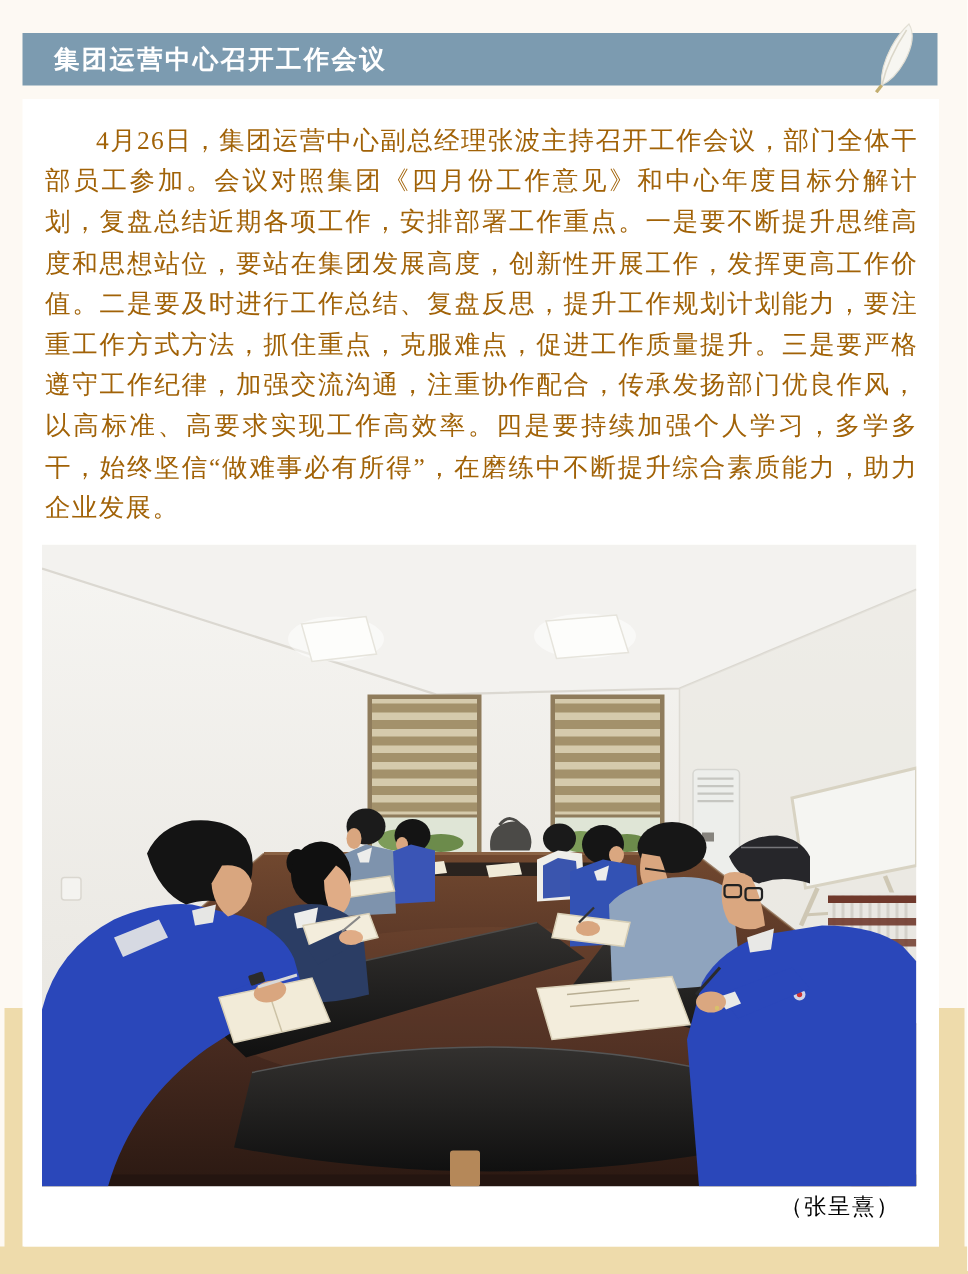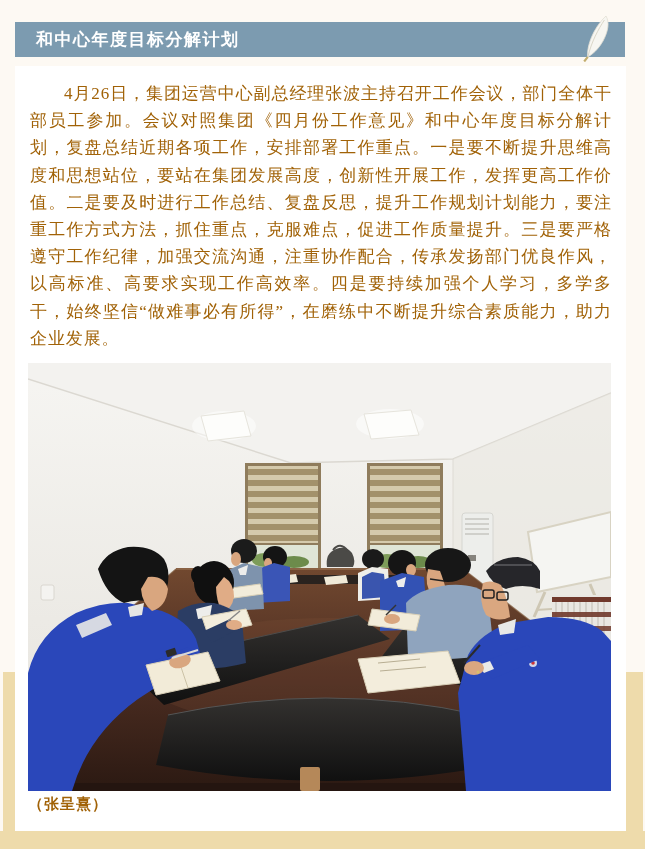--- a/index.html
+++ b/index.html
@@ -30,36 +30,36 @@
   #body-text{
     position:absolute;left:30px;top:80px;width:582px;margin:0;
     font-size:17px;line-height:27.2px;letter-spacing:0.9px;
     color:#a16207;text-align:justify;text-indent:2em;
   }
   
   #photo{position:absolute;left:28px;top:363px;width:583px;height:428px;overflow:hidden;}
   
   #byline{
     position:absolute;left:28px;top:795px;width:572px;margin:0;
-    font-size:15px;letter-spacing:1px;color:#a16207;font-weight:bold;
+    font-size:15px;letter-spacing:1px;color:#000000;text-align:right;
   }
 </style>
 </head>
 <body>
 
 <div id="page">
 
   <div class="tan" id="tan-left"></div>
   <div class="tan" id="tan-right"></div>
   <div class="tan" id="tan-bottom"></div>
 
   <div id="card"></div>
 
   <div id="header-bar">
-    <span id="header-title">和中心年度目标分解计划</span>
+    <span id="header-title">集团运营中心召开工作会议</span>
     <svg id="quill" viewBox="0 0 31 47" aria-hidden="true">
       <path d="M25,1 C28.6,7 27.4,16 22,26 C17.4,34.2 11.2,39.8 6.6,41.8 C6.1,34 8.7,25 13.2,16.5 C16.8,10 21,4.5 25,1 Z" fill="#F7F6F1" stroke="#E2DFD4" stroke-width="0.8"></path>
       <path d="M23.4,5 C17.4,14 10.4,27 7,41.5" stroke="#DBD7C9" stroke-width="1" fill="none"></path>
       <path d="M6.8,41.8 L3.2,46.5" stroke="#C3AE6F" stroke-width="2.2" fill="none"></path>
     </svg>
   </div>
 
   <p id="body-text">4月26日，集团运营中心副总经理张波主持召开工作会议，部门全体干部员工参加。会议对照集团《四月份工作意见》和中心年度目标分解计划，复盘总结近期各项工作，安排部署工作重点。一是要不断提升思维高度和思想站位，要站在集团发展高度，创新性开展工作，发挥更高工作价值。二是要及时进行工作总结、复盘反思，提升工作规划计划能力，要注重工作方式方法，抓住重点，克服难点，促进工作质量提升。三是要严格遵守工作纪律，加强交流沟通，注重协作配合，传承发扬部门优良作风，以高标准、高要求实现工作高效率。四是要持续加强个人学习，多学多干，始终坚信“做难事必有所得”，在磨练中不断提升综合素质能力，助力企业发展。</p>
 
   <div id="photo">

